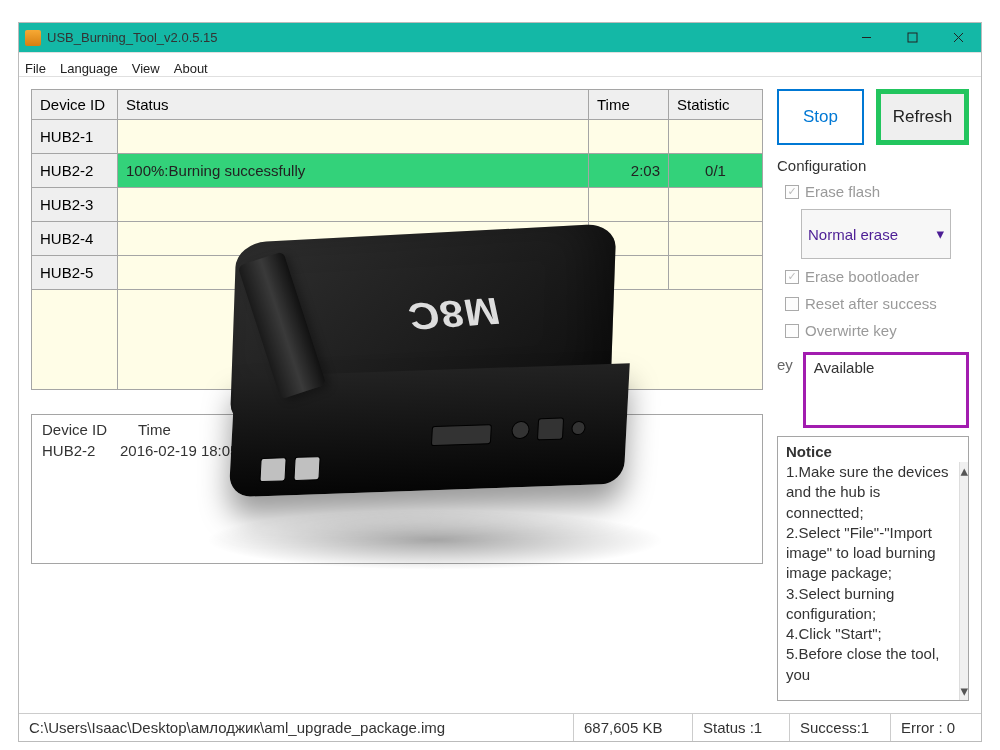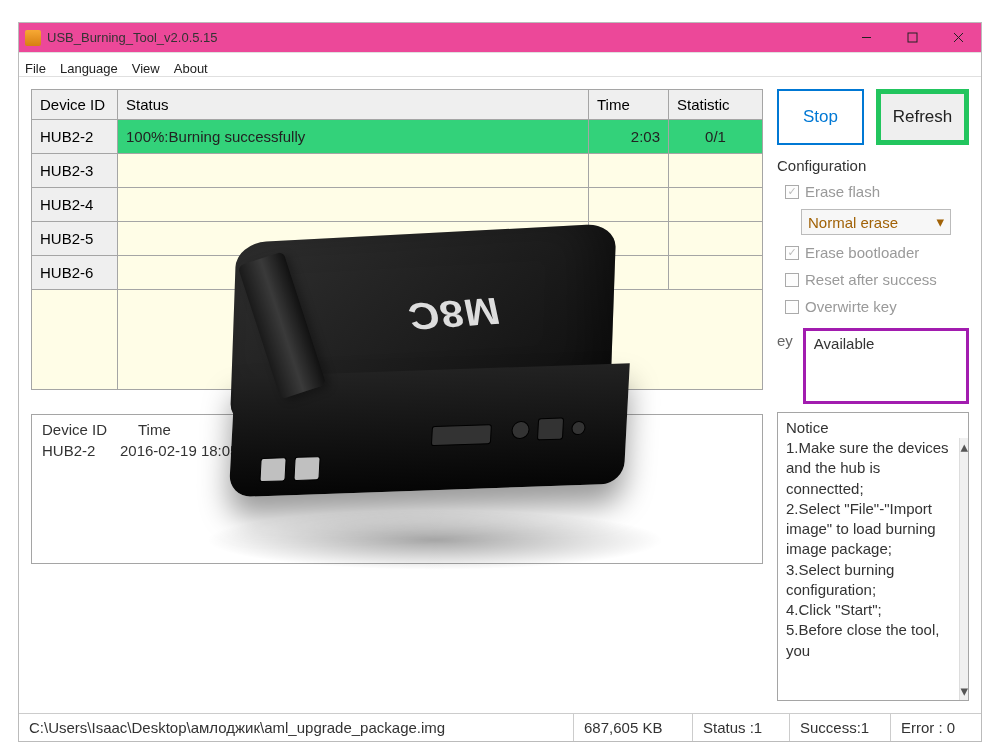--- a/index.html
+++ b/index.html
@@ -19,21 +19,21 @@
     width: 964px; height: 720px;
     background: #fff;
     border: 1px solid #bbb;
     display: flex;
     flex-direction: column;
   }
   .titlebar {
     height: 30px;
     display:flex; align-items:center;
     padding: 0 0 0 6px;
-    background:#ec4899;
+    background:#14b8a6;
     border-bottom:1px solid #e0e0e0;
     font-size:13px;
     color:#333;
   }
   .titlebar .icon {
     width:16px; height:16px;
     background: linear-gradient(#f7a934,#d77f11);
     border-radius:2px;
     margin-right:6px;
   }
@@ -157,22 +157,22 @@
     display:inline-flex; align-items:center; justify-content:center;
     font-size:11px; color:#888;
     background:#fff;
   }
   .checkbox.on::before { content:"✓"; }
   .checkbox.grey { color:#bbb; background:#fdfdfd;}
   .select {
     margin-left:24px;
     width:150px;
     border:1px solid #bbb;
-    padding:3px 6px;
-    color:#a16207;
+    padding:15px 6px;
+    color:#4c1d95;
     background:#f7f7f7;
     display:flex; justify-content:space-between; align-items:center;
     font-size:15px;
   }
   .avail-row {
     display:flex; align-items:flex-start; gap:10px; margin-top:4px;
   }
   .avail-row .label { color:#666; padding-top:4px;}
   .avail-box {
     border:3px solid #a21caf;
@@ -180,21 +180,21 @@
     flex:1;
     padding:4px 8px;
     color:#333;
   }
   .notice-box {
     border:1px solid #a5a5a5;
     flex:1;
     display:flex; flex-direction:column;
     min-height:150px;
   }
-  .notice-title { padding:6px 8px 2px 8px; color:#333; }
+  .notice-title { padding:6px 8px 2px 8px; color:#333;font-weight:bold; }
   .notice-body { padding:0 8px 4px 8px; color:#333; font-size:15px; line-height:1.35; overflow-y:auto; }
   .statusbar {
     height:28px;
     border-top:1px solid #ccc;
     display:flex; align-items:center;
     font-size:15px;
     color:#333;
   }
   .statusbar .sb { padding:0 10px; }
   .statusbar .path { flex:1; white-space:nowrap; overflow:hidden; }
@@ -300,46 +300,46 @@
             </colgroup>
           <thead>
             <tr>
               <th>Device ID</th>
               <th>Status</th>
               <th>Time</th>
               <th>Statistic</th>
             </tr>
           </thead>
           <tbody id="dev-rows">
+              <tr>
+                <td class="id">HUB2-1</td>
+                <td class="status"></td>
+                <td class="time"></td>
+                <td class="stat"></td>
+              </tr>
               <tr class="success">
                 <td class="id">HUB2-2</td>
                 <td class="status">100%:Burning successfully</td>
                 <td class="time">2:03</td>
                 <td class="stat">0/1</td>
               </tr>
               <tr>
                 <td class="id">HUB2-3</td>
                 <td class="status"></td>
                 <td class="time"></td>
                 <td class="stat"></td>
               </tr>
               <tr>
                 <td class="id">HUB2-4</td>
                 <td class="status"></td>
                 <td class="time"></td>
                 <td class="stat"></td>
               </tr>
               <tr>
                 <td class="id">HUB2-5</td>
-                <td class="status"></td>
-                <td class="time"></td>
-                <td class="stat"></td>
-              </tr>
-              <tr>
-                <td class="id">HUB2-6</td>
                 <td class="status"></td>
                 <td class="time"></td>
                 <td class="stat"></td>
               </tr>
             </tbody>
           <tbody>
               <tr class="blankarea">
                 <td class="id"></td>
                 <td colspan="3"></td>
               </tr>

